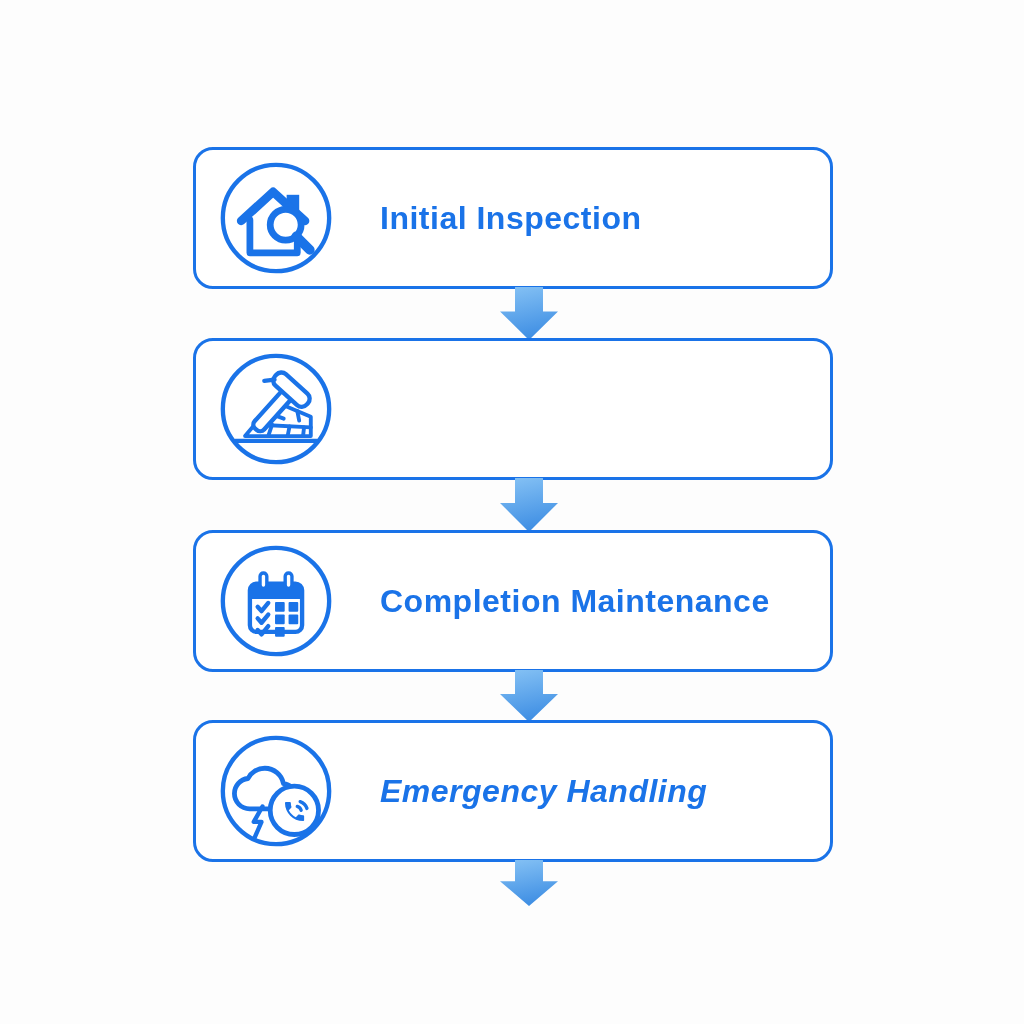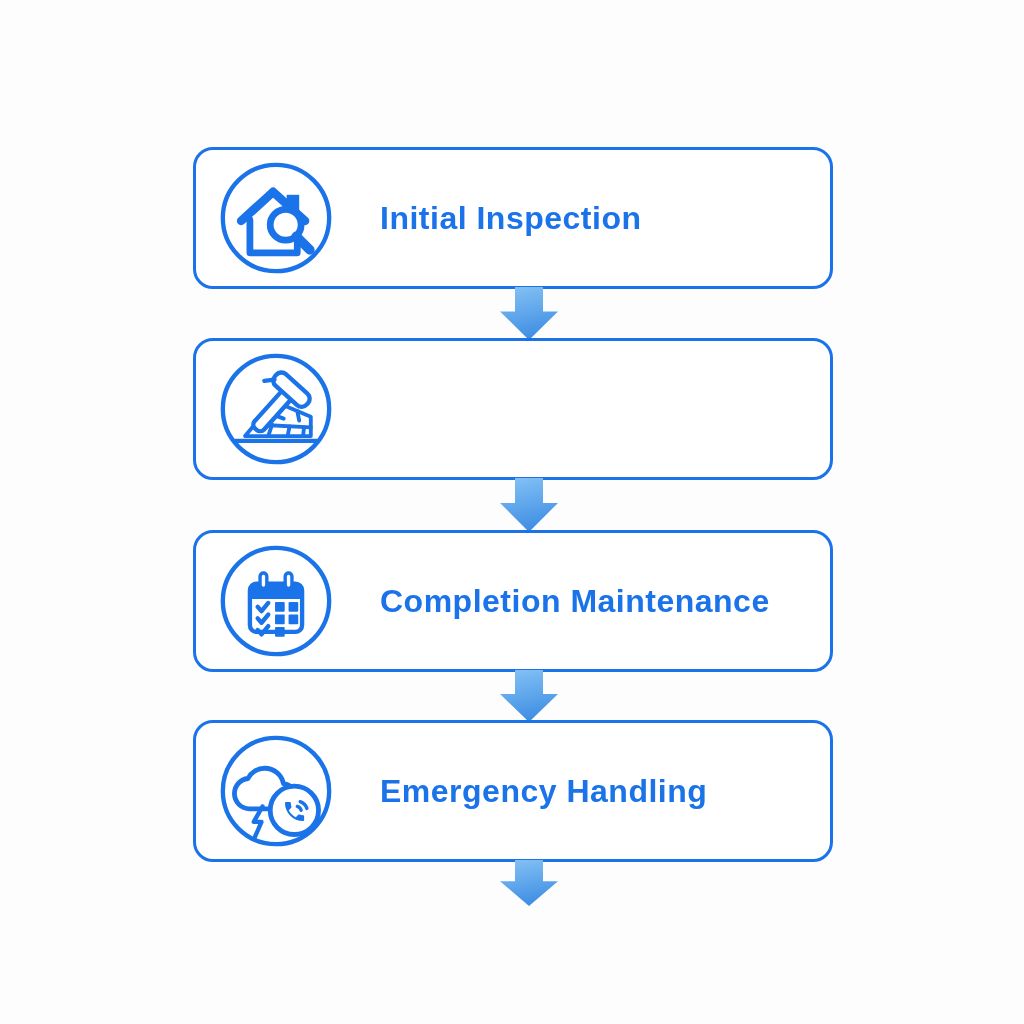--- a/index.html
+++ b/index.html
@@ -22,21 +22,21 @@
     height: 142px;
     background: #ffffff;
     border: 3px solid var(--accent);
     border-radius: 20px;
     display: flex;
     align-items: center;
   }
   .step-box.s1 { top: 147px; }
   .step-box.s2 { top: 338px; }
   .step-box.s3 { top: 530px; align-items: center; }
-  .step-box.s4 { top: 720px; }
+  .step-box.s4 { top: 720px; font-style: italic; }
   .icon-wrap {
     width: 116px;
     height: 116px;
     margin-left: 22px;
     flex: 0 0 auto;
   }
   .icon-wrap svg { width: 100%; height: 100%; display: block; }
   .step-label {
     margin-left: 46px;
     font-size: 32px;

